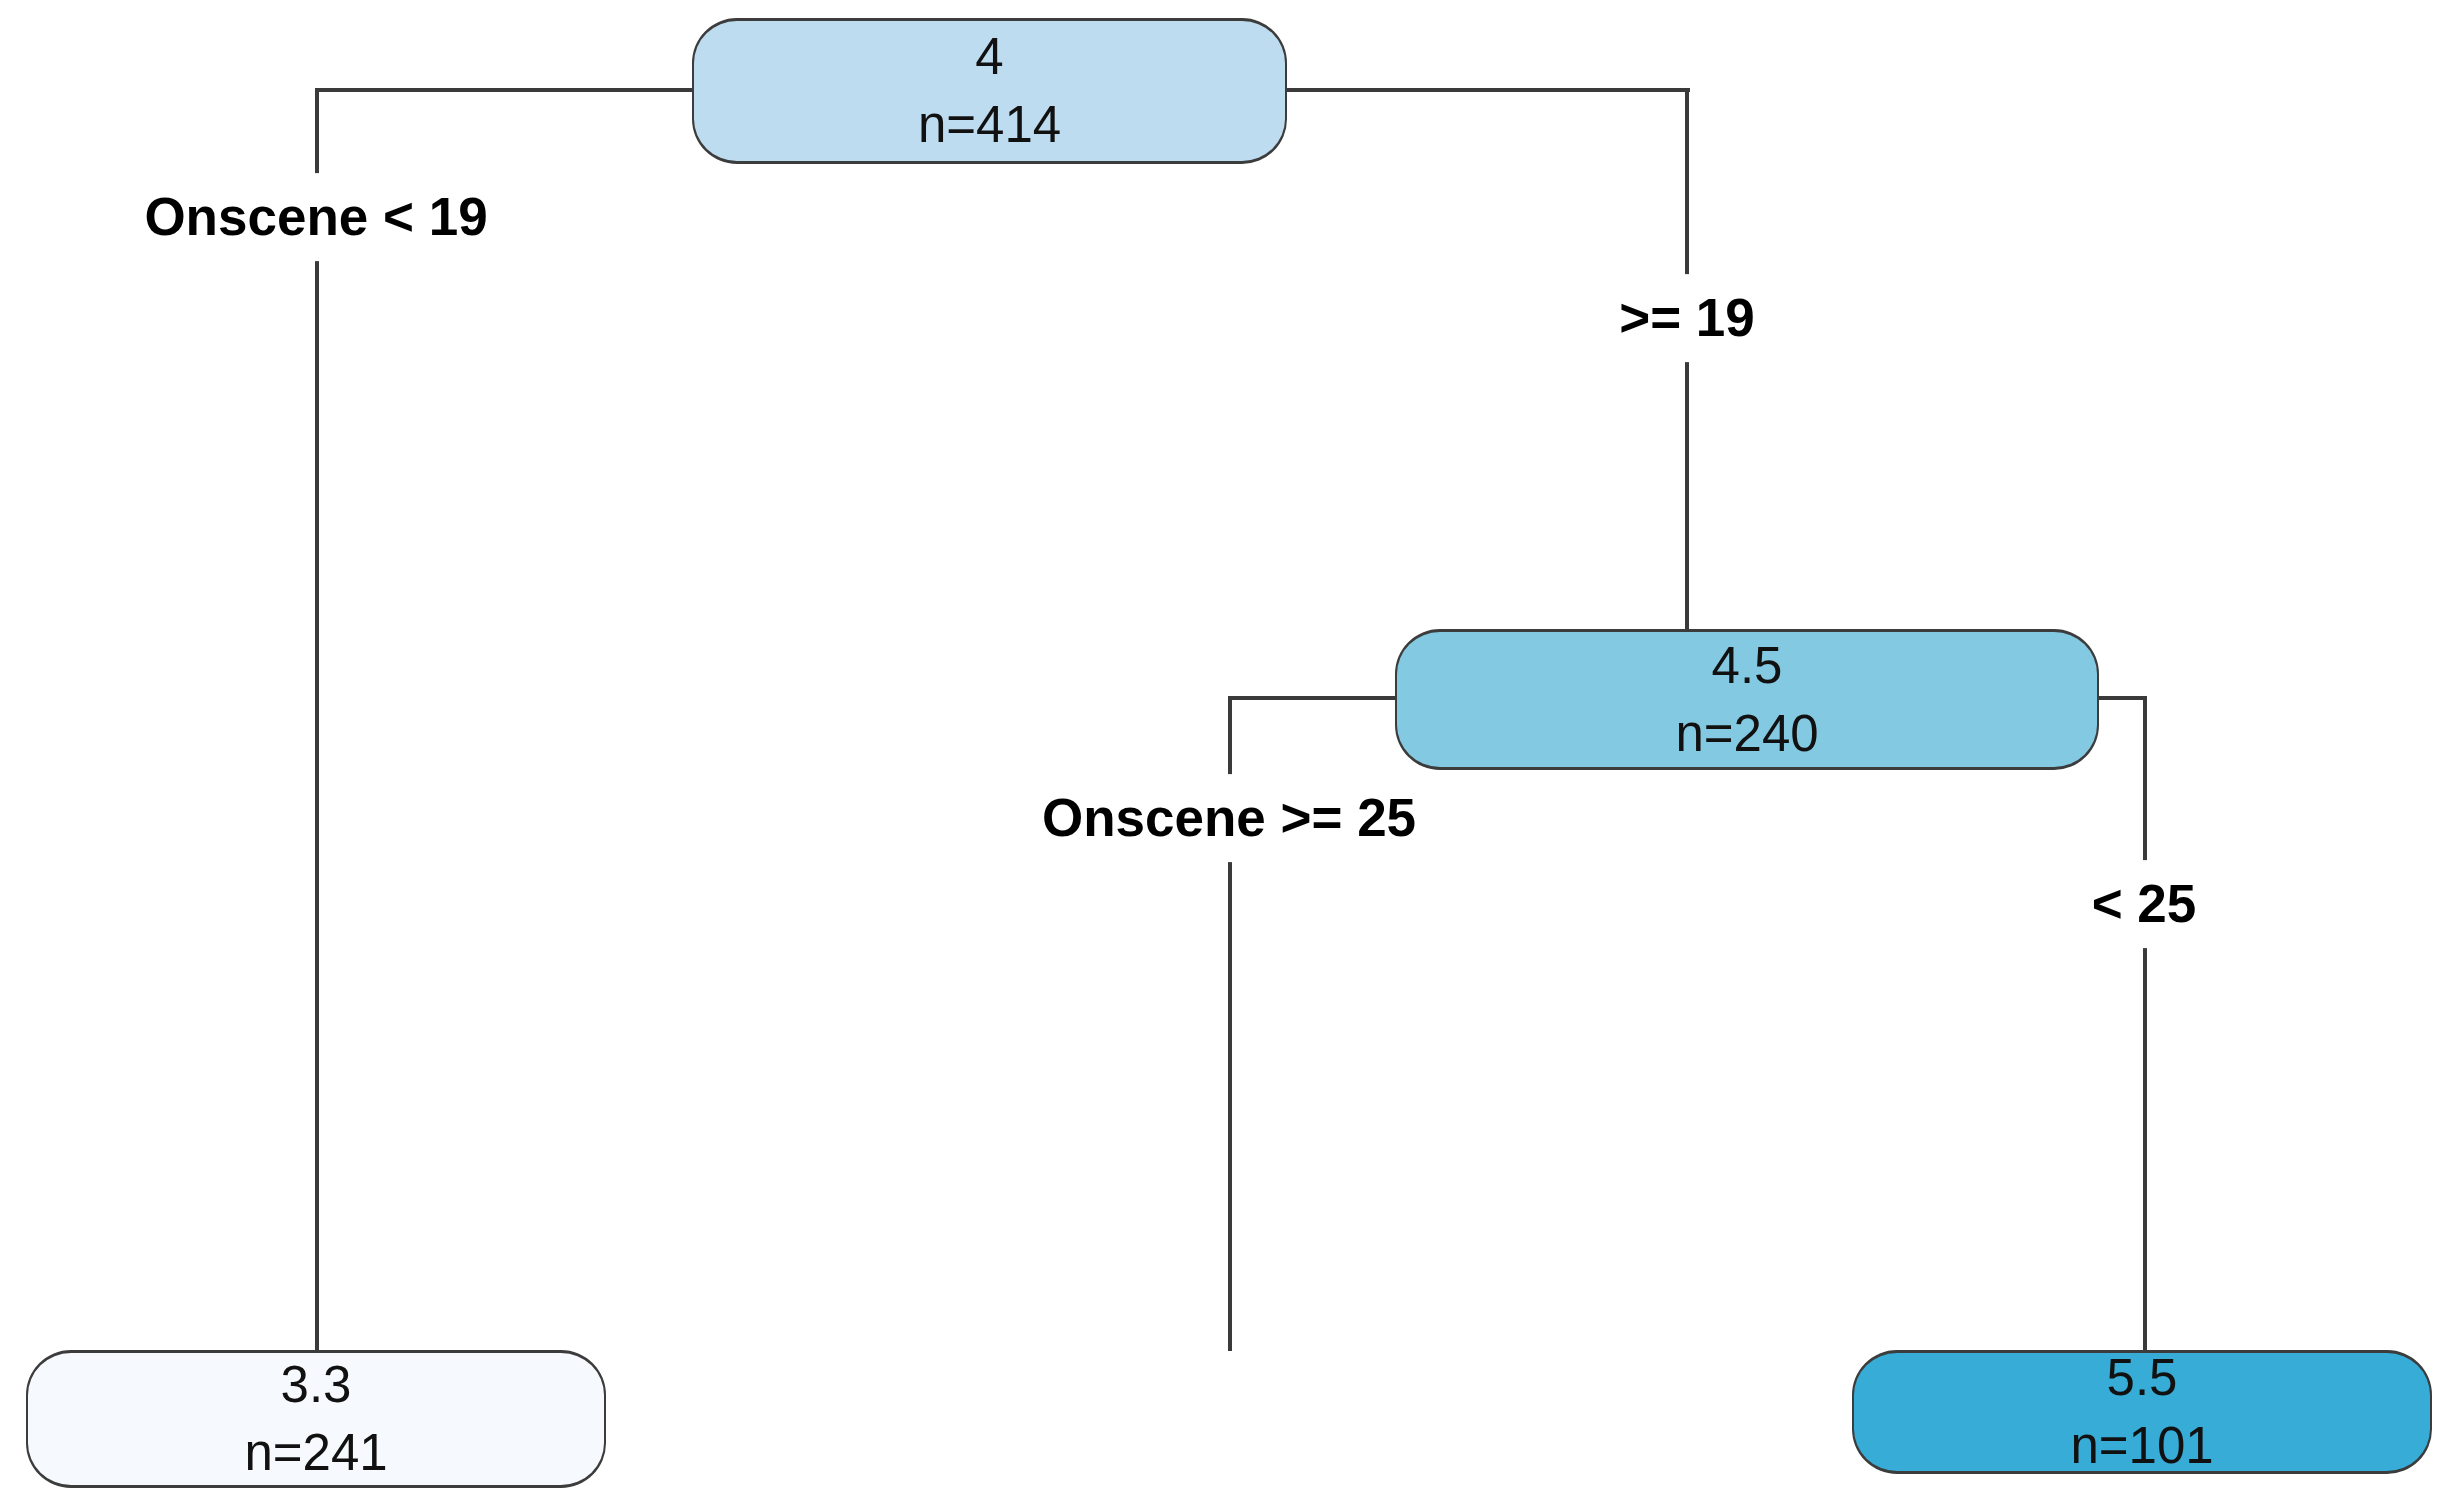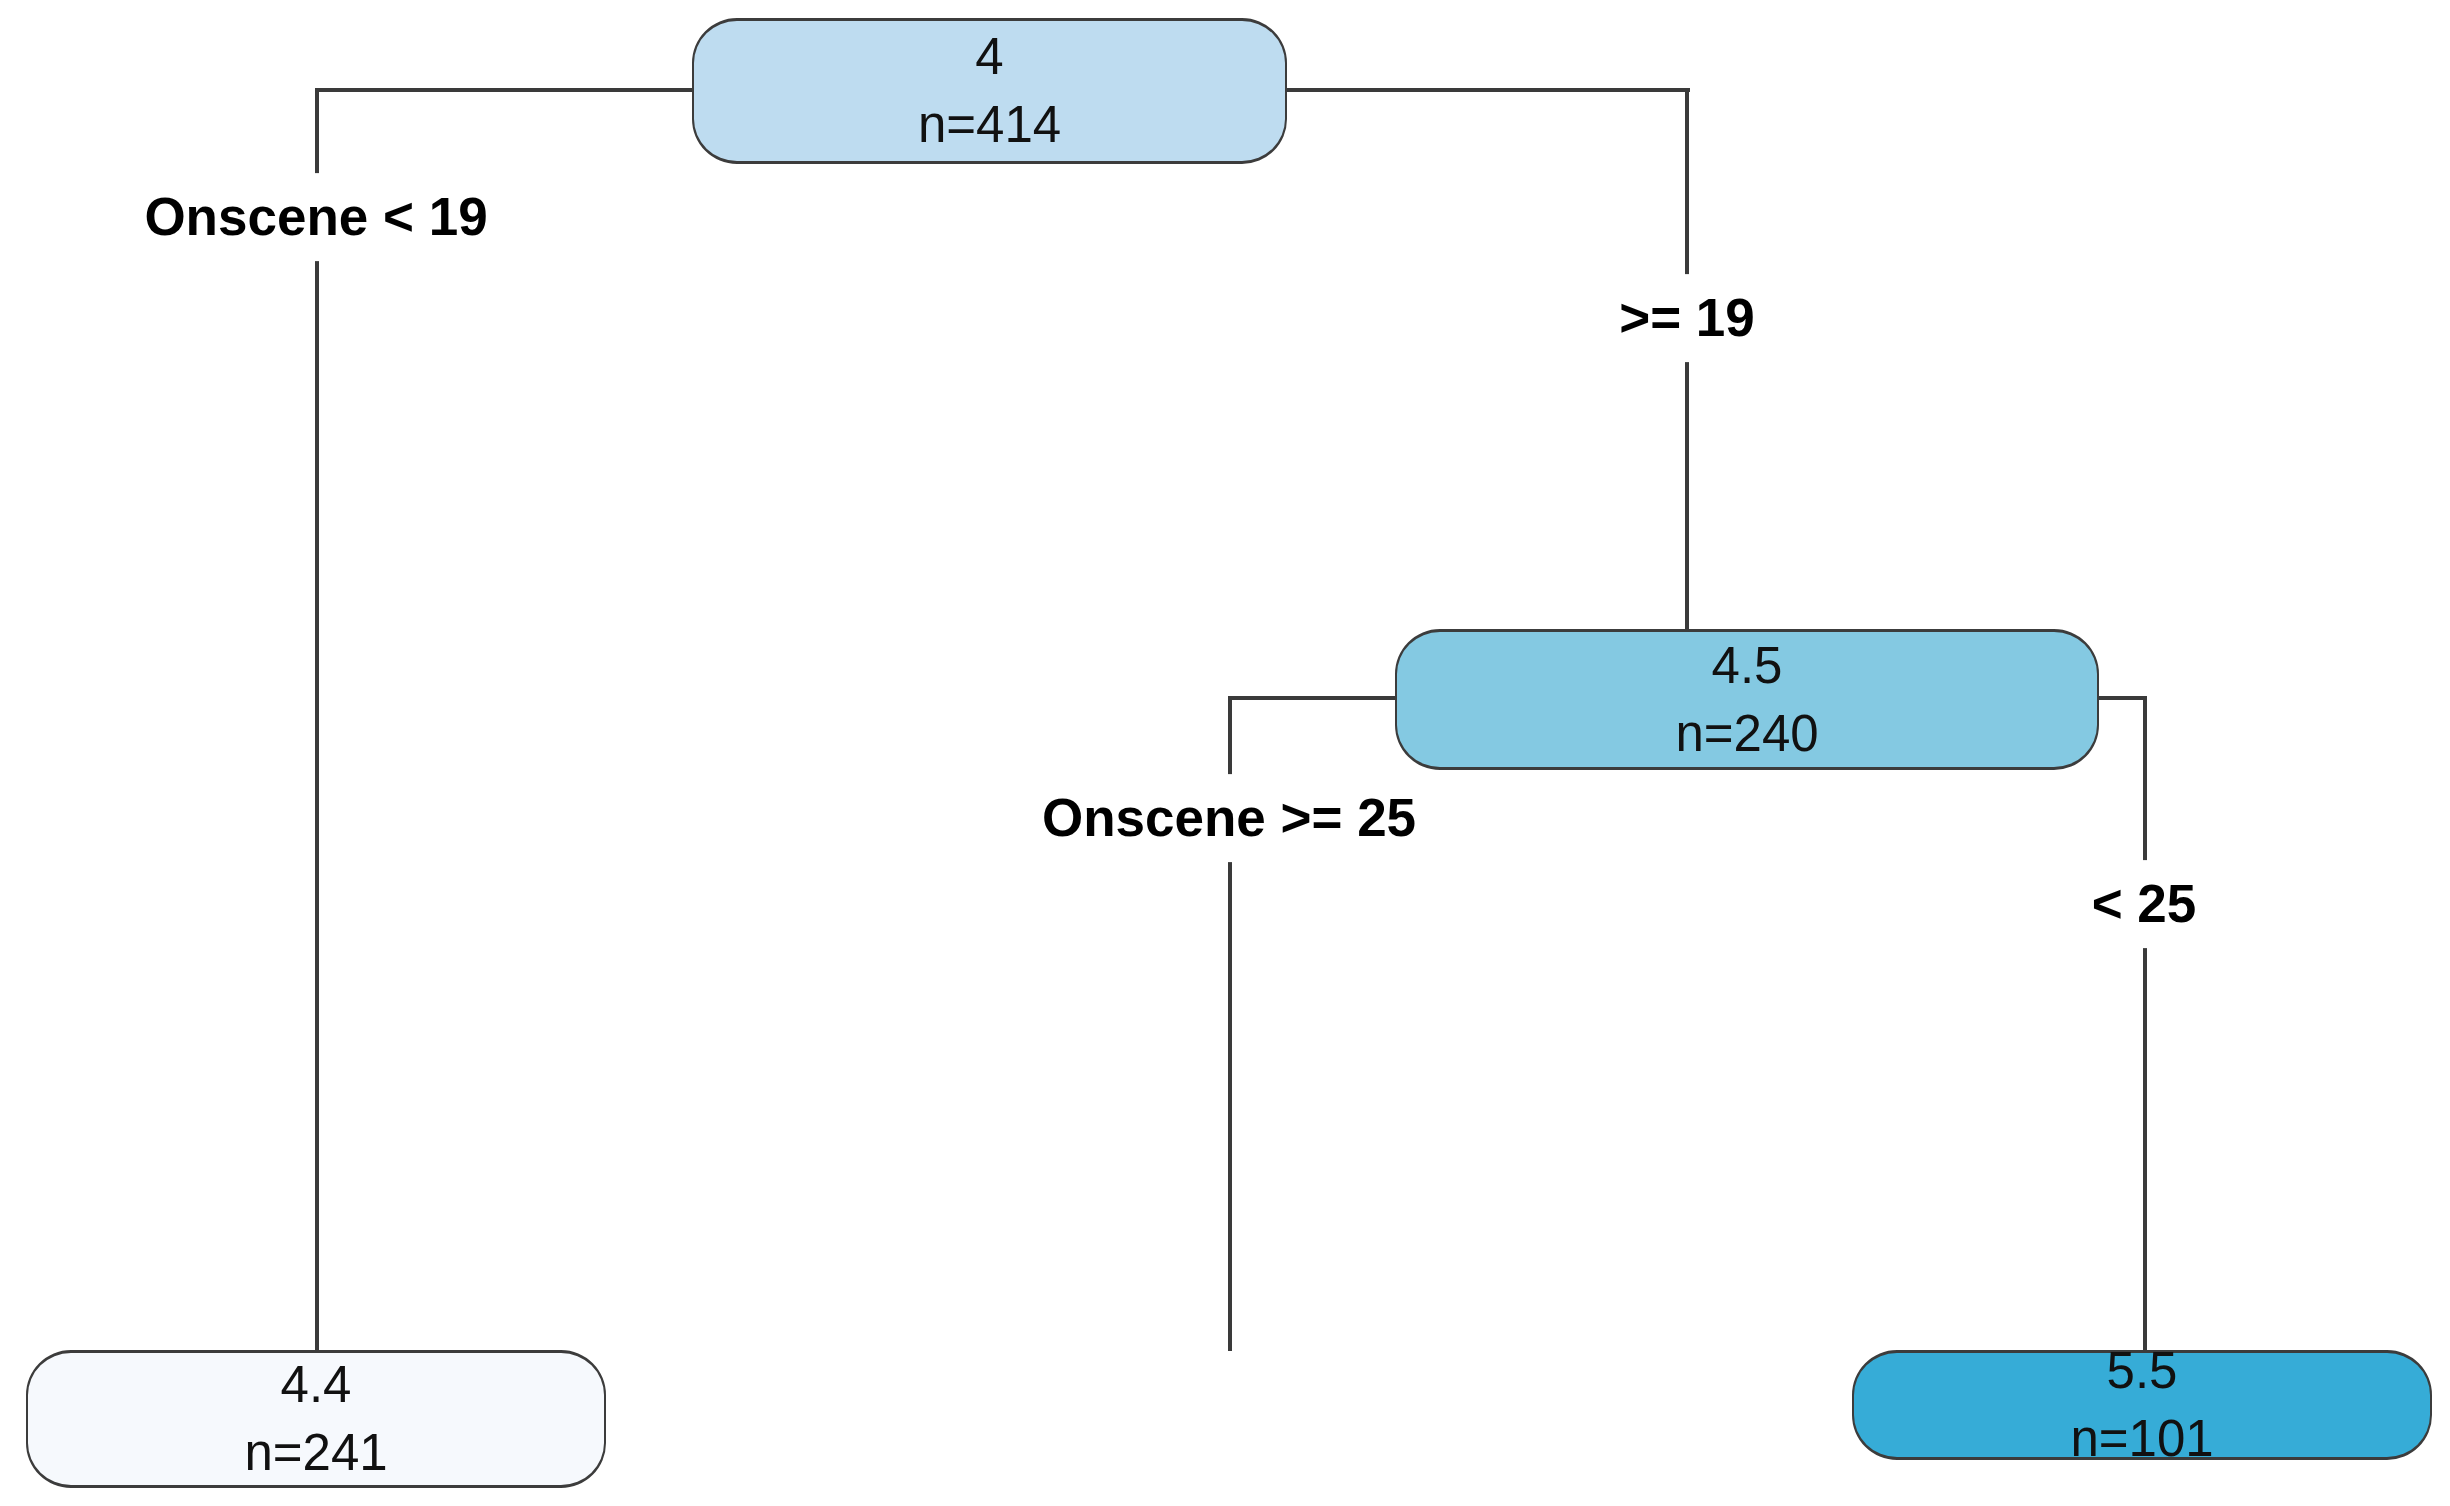--- a/index.html
+++ b/index.html
@@ -28,21 +28,21 @@
     font-size: 51px;
     line-height: 68px;
     color: #111111;
     text-align: center;
     z-index: 3;
   }
   .node-root     { left: 692px;  top: 18px;   width: 595px; height: 146px; }
   .node-internal { left: 1395px; top: 629px;  width: 704px; height: 141px; }
   .node-leaf-l   { left: 26px;   top: 1350px; width: 580px; height: 138px; }
   .node-leaf-m   { left: 937px; top: 1350px; width: 588px; height: 138px; }
-  .node-leaf-r   { left: 1852px; top: 1350px; width: 580px; height: 110px; }
+  .node-leaf-r   { left: 1852px; top: 1350px; width: 580px; height: 124px; }
 
   
   .line { position: absolute; background: #3a3a3a; z-index: 1; }
   .h1 { left: 316px;  top: 88px; width: 376px; height: 3.7px; }
   .v1 { left: 315px;  top: 88px; width: 3.7px;   height: 1262px; }
   .h2 { left: 1287px; top: 88px; width: 403px; height: 3.7px; }
   .v2 { left: 1685px; top: 88px; width: 3.7px;   height: 543px; }
   .h3 { left: 1229px; top: 696px; width: 167px; height: 3.7px; }
   .v3 { left: 1228px; top: 696px; width: 3.7px;   height: 655px; }
   .h4 { left: 1980px; top: 696px; width: 166px; height: 3.7px; }
@@ -89,21 +89,21 @@
     <div>4</div>
     <div>n=414</div>
   </div>
 
   <div class="node node-internal" style="background-color: rgb(132, 201, 226);">
     <div>4.5</div>
     <div>n=240</div>
   </div>
 
   <div class="node node-leaf-l" style="background-color: rgb(246, 249, 253);">
-    <div>4.4</div>
+    <div>3.3</div>
     <div>n=241</div>
   </div>
 
 
   <div class="node node-leaf-r" style="background-color: rgb(54, 172, 215);">
     <div>5.5</div>
     <div>n=101</div>
   </div>
 
 </div>

